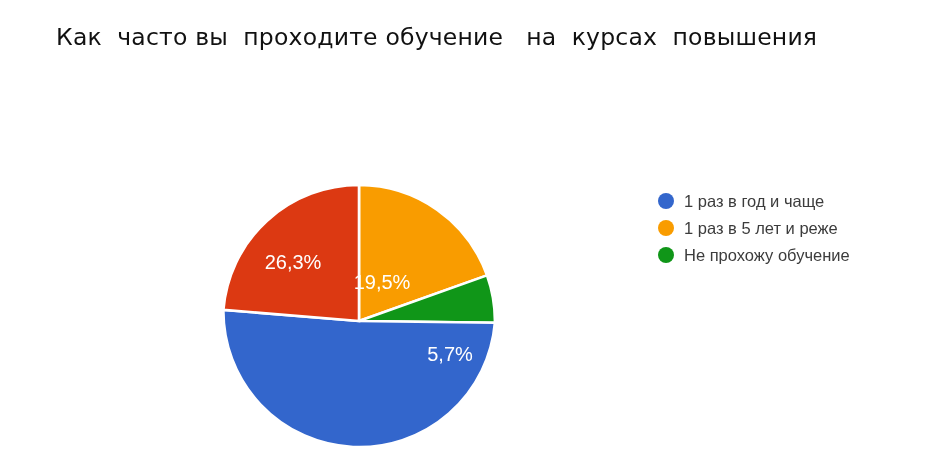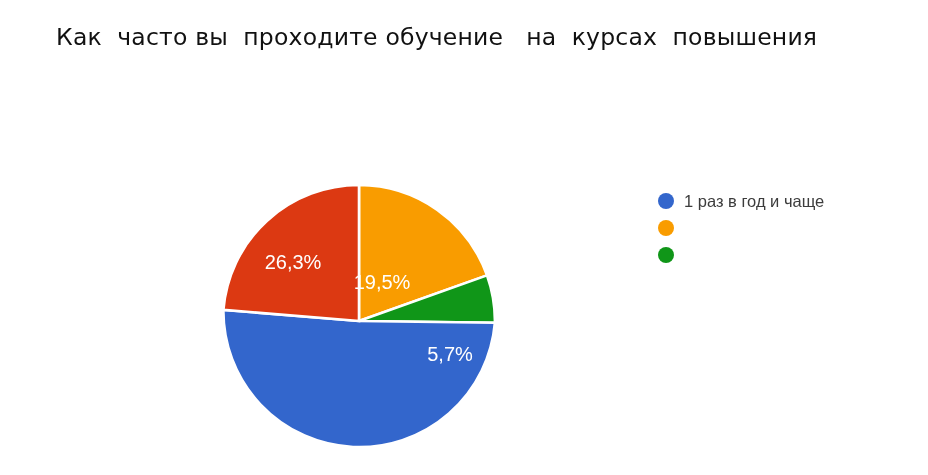--- a/index.html
+++ b/index.html
@@ -125,22 +125,24 @@
     <div id="legend">
 
       <div class="legend-row">
         <span class="legend-swatch" style="background:#3366cc"></span>
         <span class="legend-text">1 раз в год и чаще</span>
       </div>
 
 
       <div class="legend-row">
         <span class="legend-swatch" style="background:#f99c00"></span>
+        <span class="legend-text">1 раз в 5 лет и реже</span>
       </div>
 
       <div class="legend-row">
         <span class="legend-swatch" style="background:#109618"></span>
+        <span class="legend-text">Не прохожу обучение</span>
       </div>
 
     </div>
 
   </div>
 </div>
 
 </body></html>

